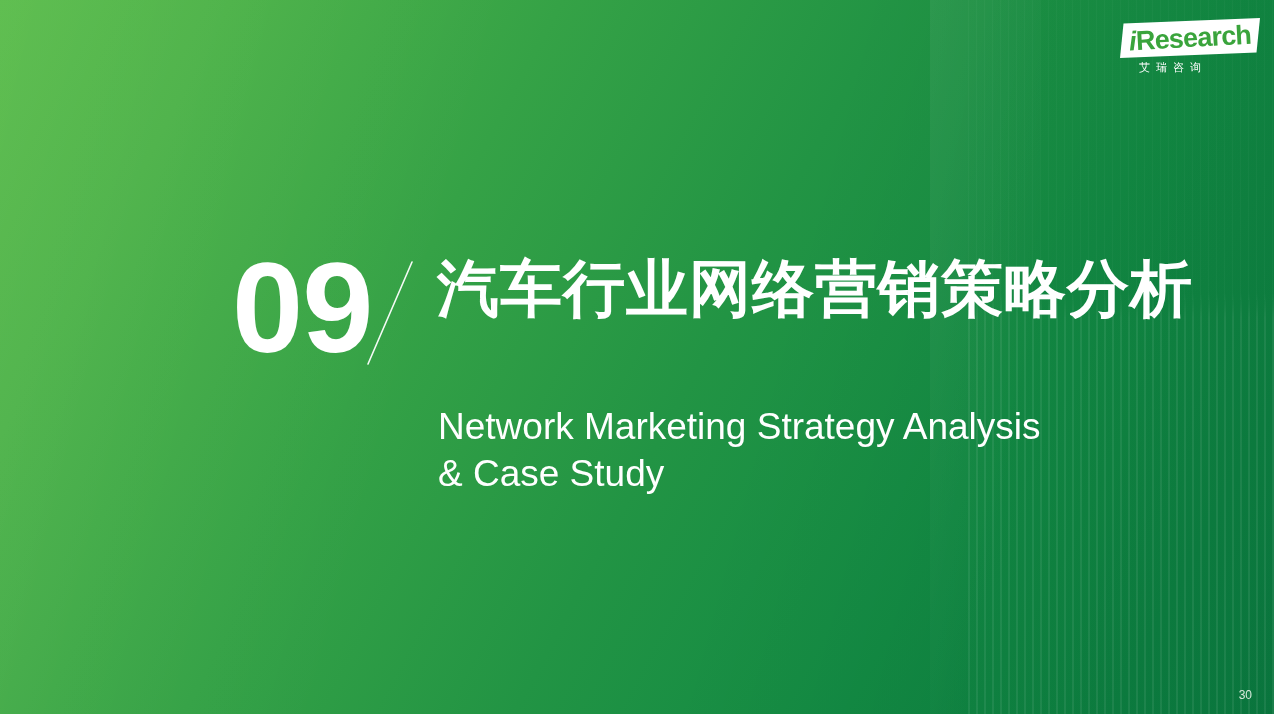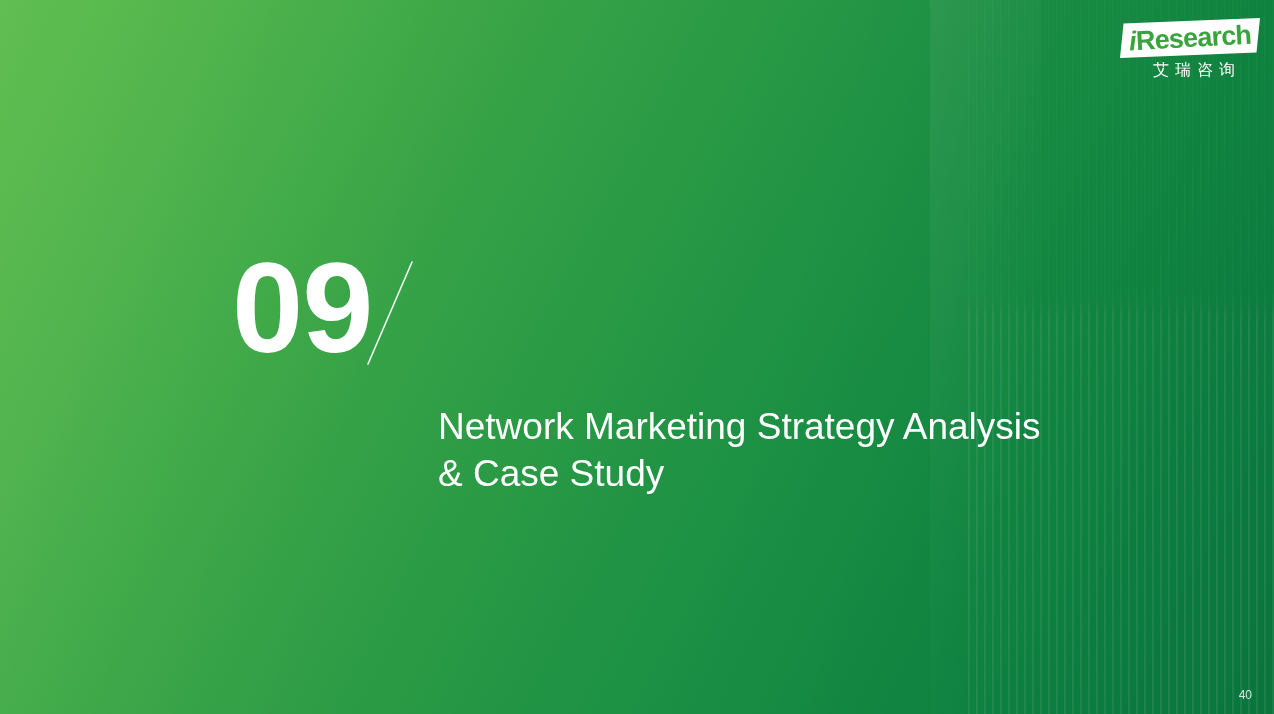--- a/index.html
+++ b/index.html
@@ -104,26 +104,25 @@
   }
   .logo-rest {
     color: #3aa43c;
     font-size: 27px;
     font-weight: bold;
     line-height: 1;
     letter-spacing: -0.8px;
   }
   .logo-cn {
     position: absolute;
-    left: 4px;
+    left: 13px;
     top: 42px;
     width: 140px;
-    text-align: center;
-    color: #ffffff;
-    font-size: 16px;
+    color: #ffffff;
+    font-size: 11px;
     letter-spacing: 6px;
     text-indent: 6px;
     font-family: "DejaVu Sans", "Liberation Sans", sans-serif;
   }
 
   
   .num {
     position: absolute;
     left: 232px;
     top: 244px;
@@ -191,19 +190,20 @@
     </div>
     <div class="logo-cn">艾瑞咨询</div>
   </div>
 
   <div class="num">09</div>
 
   <svg class="slash" viewBox="0 0 60 110">
     <line x1="8" y1="106" x2="52" y2="4" stroke="#ffffff" stroke-width="1.6" stroke-linecap="round" opacity="0.95"></line>
   </svg>
 
+  <div class="cn-title">汽车行业网络营销策略分析</div>
 
   <div class="en-sub">Network Marketing Strategy Analysis
 &amp;  Case Study</div>
 
-  <div class="page-num">40</div>
+  <div class="page-num">30</div>
 
 </div>
 
 </body></html>

